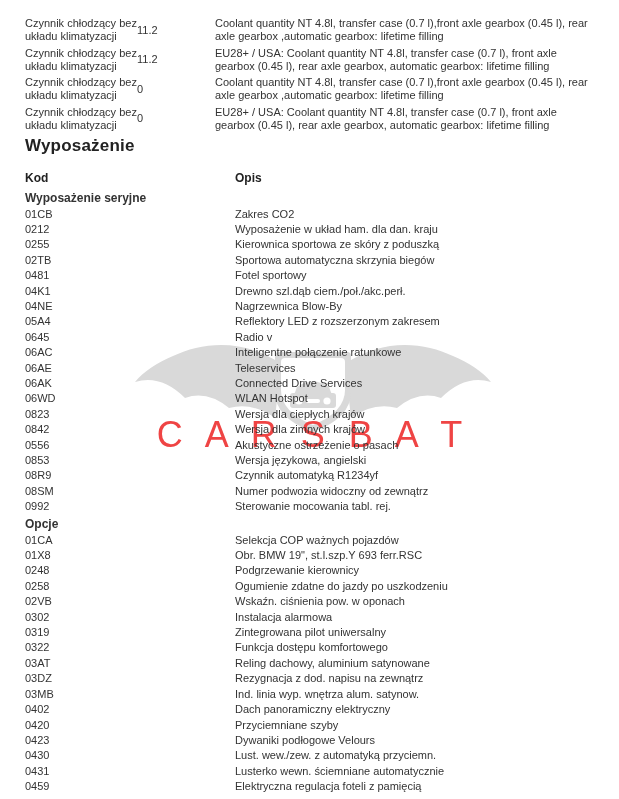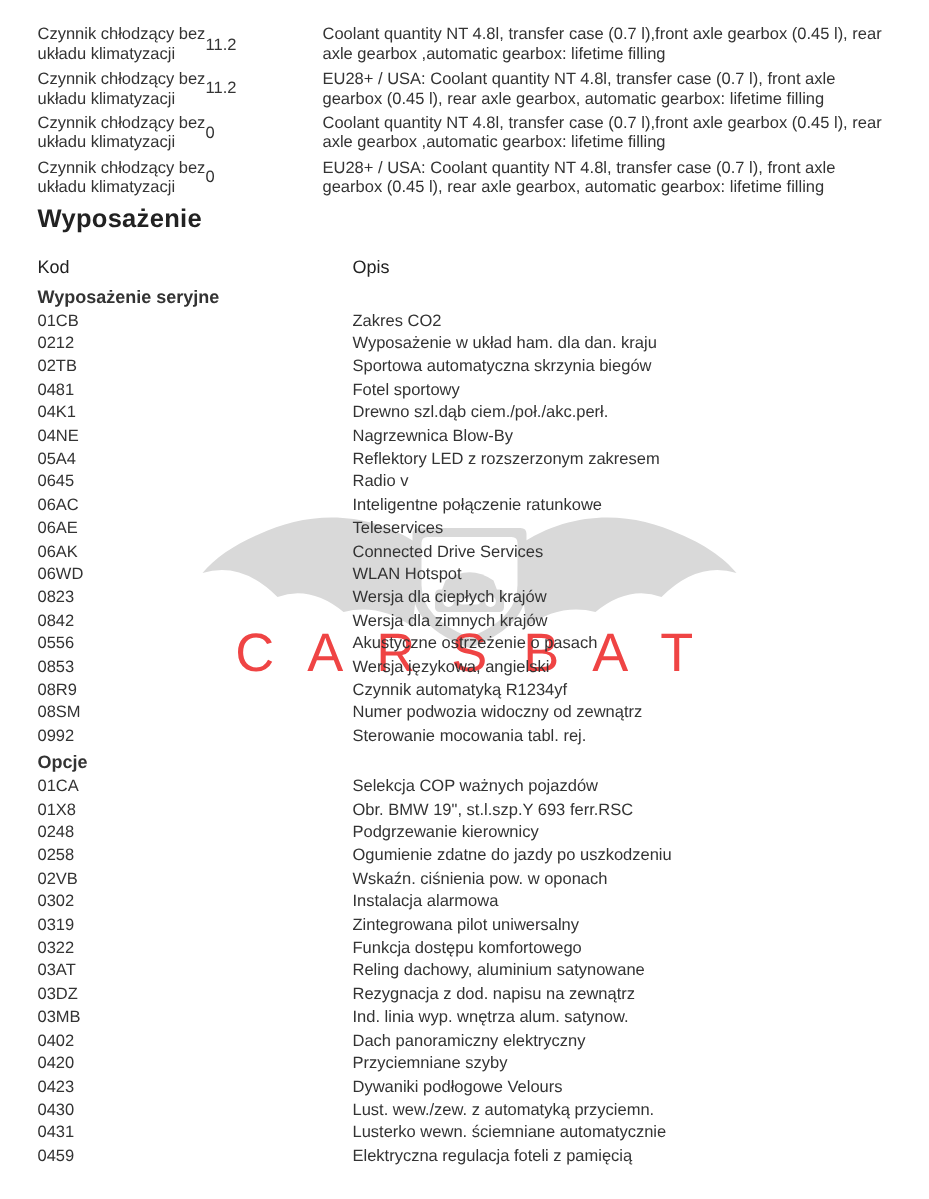--- a/index.html
+++ b/index.html
@@ -13,21 +13,21 @@
   
   .cool-row{display:flex;align-items:flex-start;font-size:11px;line-height:13px;margin-bottom:3.5px;}
   .cool-label{width:112px;flex:0 0 112px;}
   .cool-value{width:78px;flex:0 0 78px;align-self:center;}
   .cool-desc{flex:1;padding-right:10px;}
 
   
   .eq-heading{font-size:17px;font-weight:bold;color:#222;margin:4px 0 15px 0;line-height:20px;letter-spacing:.2px;}
 
   
-  .eq-header{display:flex;font-size:12px;font-weight:normal;color:#222;line-height:15px;margin-bottom:3px;}
+  .eq-header{display:flex;font-size:12px;font-weight:bold;color:#222;line-height:15px;margin-bottom:3px;}
   .eq-header .eq-code{width:210px;flex:0 0 210px;}
   .eq-group-name{font-size:12px;color:#333;line-height:15px;padding:2px 0 1px 0;font-weight:bold;}
   .eq-row{display:flex;font-size:11px;line-height:15.4px;}
   .eq-code{width:210px;flex:0 0 210px;}
   .eq-desc{flex:1;}
 
   
   .watermark{position:absolute;left:133px;top:340px;width:360px;z-index:0;pointer-events:none;}
   .wm-letters{
     position:absolute;left:133px;top:414px;width:360px;z-index:0;
@@ -105,20 +105,24 @@
         <div class="eq-row">
           <div class="eq-code">01CB</div>
           <div class="eq-desc">Zakres CO2</div>
         </div>
 
         <div class="eq-row">
           <div class="eq-code">0212</div>
           <div class="eq-desc">Wyposażenie w układ ham. dla dan. kraju</div>
         </div>
 
+        <div class="eq-row">
+          <div class="eq-code">0255</div>
+          <div class="eq-desc">Kierownica sportowa ze skóry z poduszką</div>
+        </div>
 
         <div class="eq-row">
           <div class="eq-code">02TB</div>
           <div class="eq-desc">Sportowa automatyczna skrzynia biegów</div>
         </div>
 
         <div class="eq-row">
           <div class="eq-code">0481</div>
           <div class="eq-desc">Fotel sportowy</div>
         </div>

